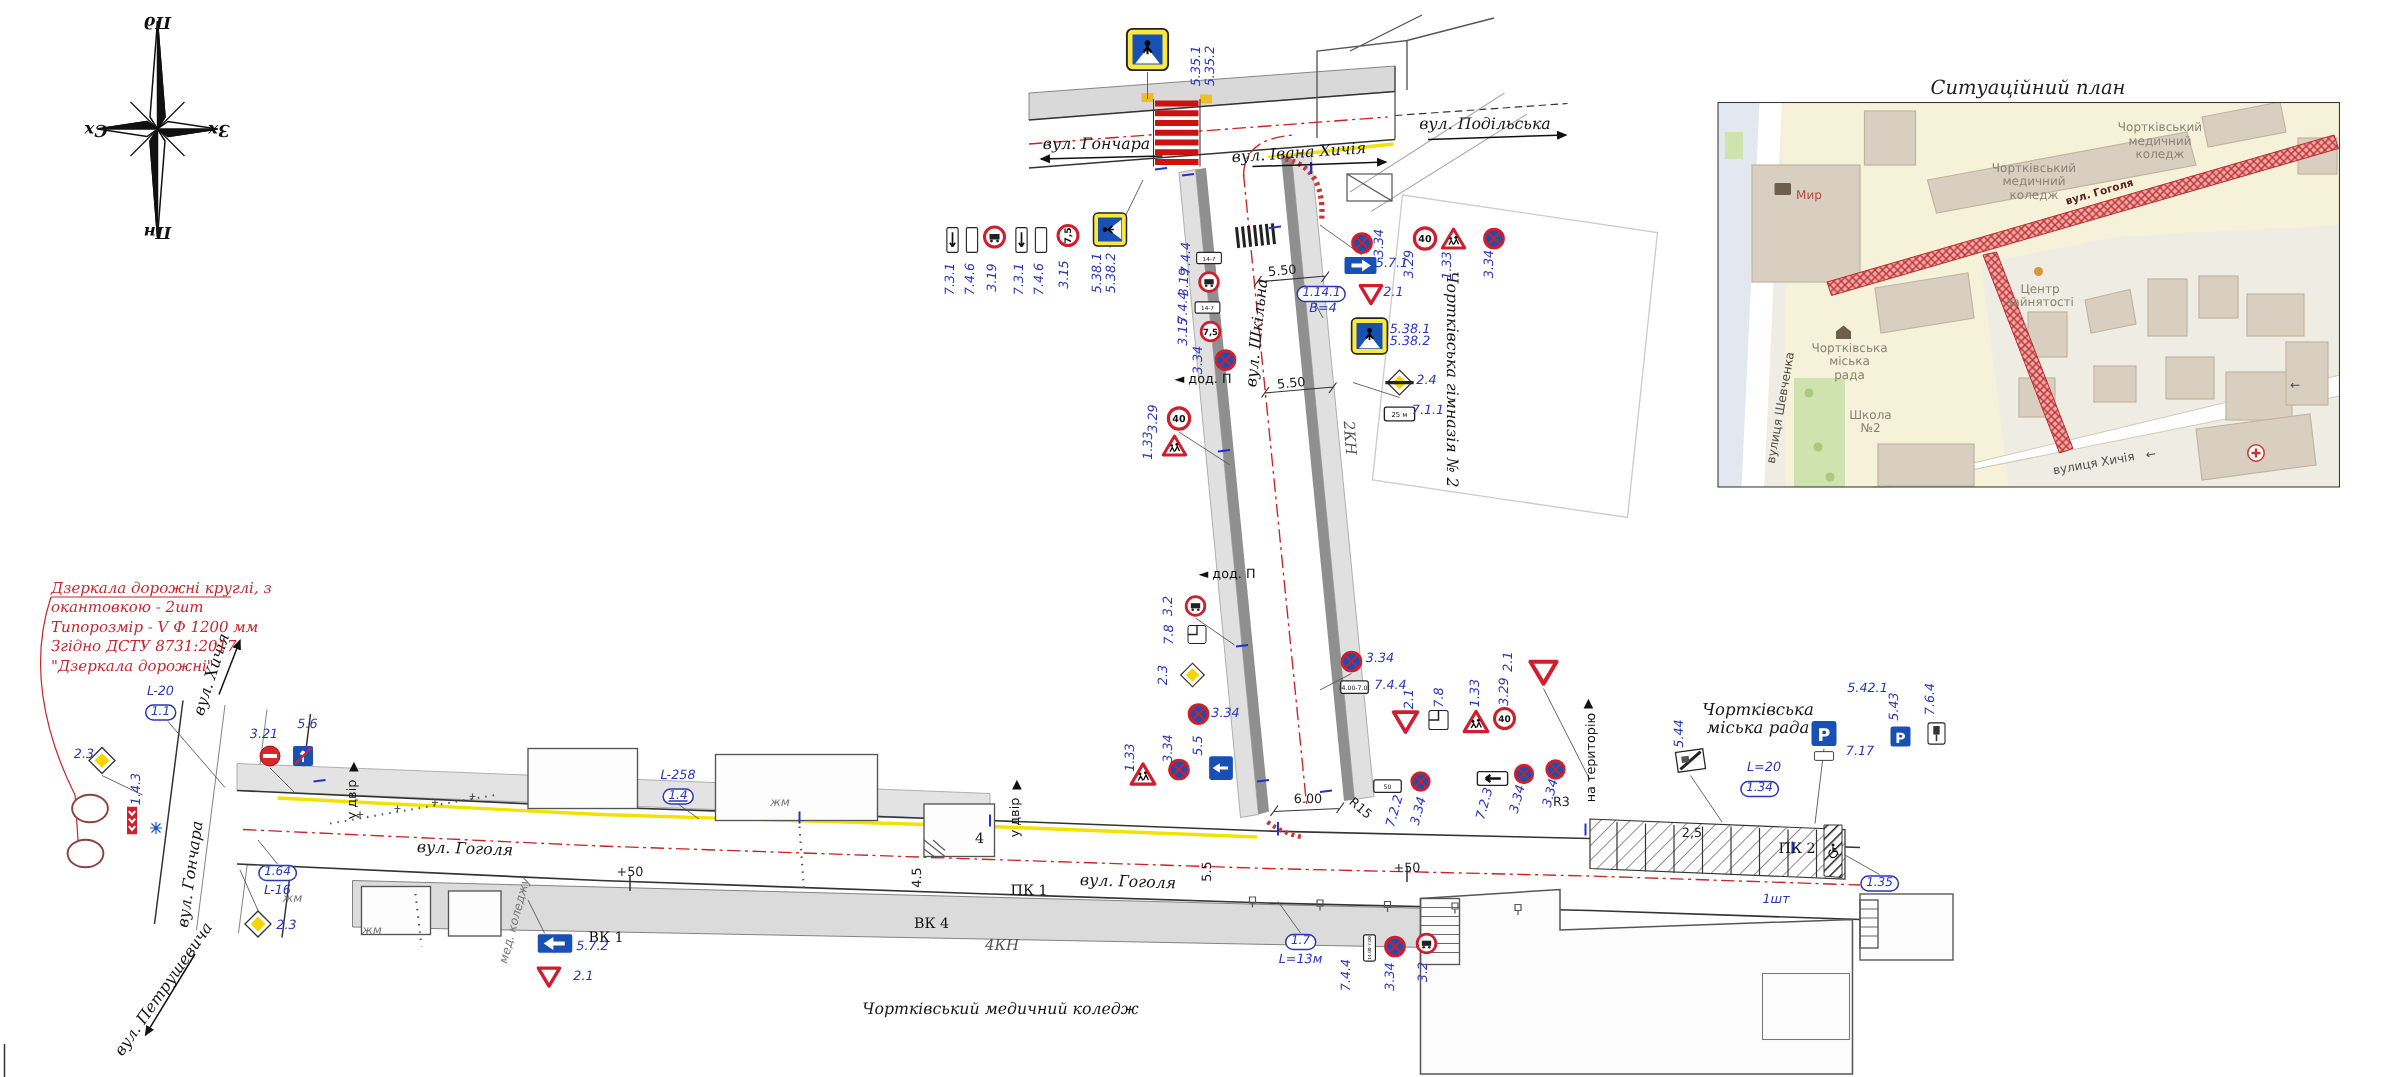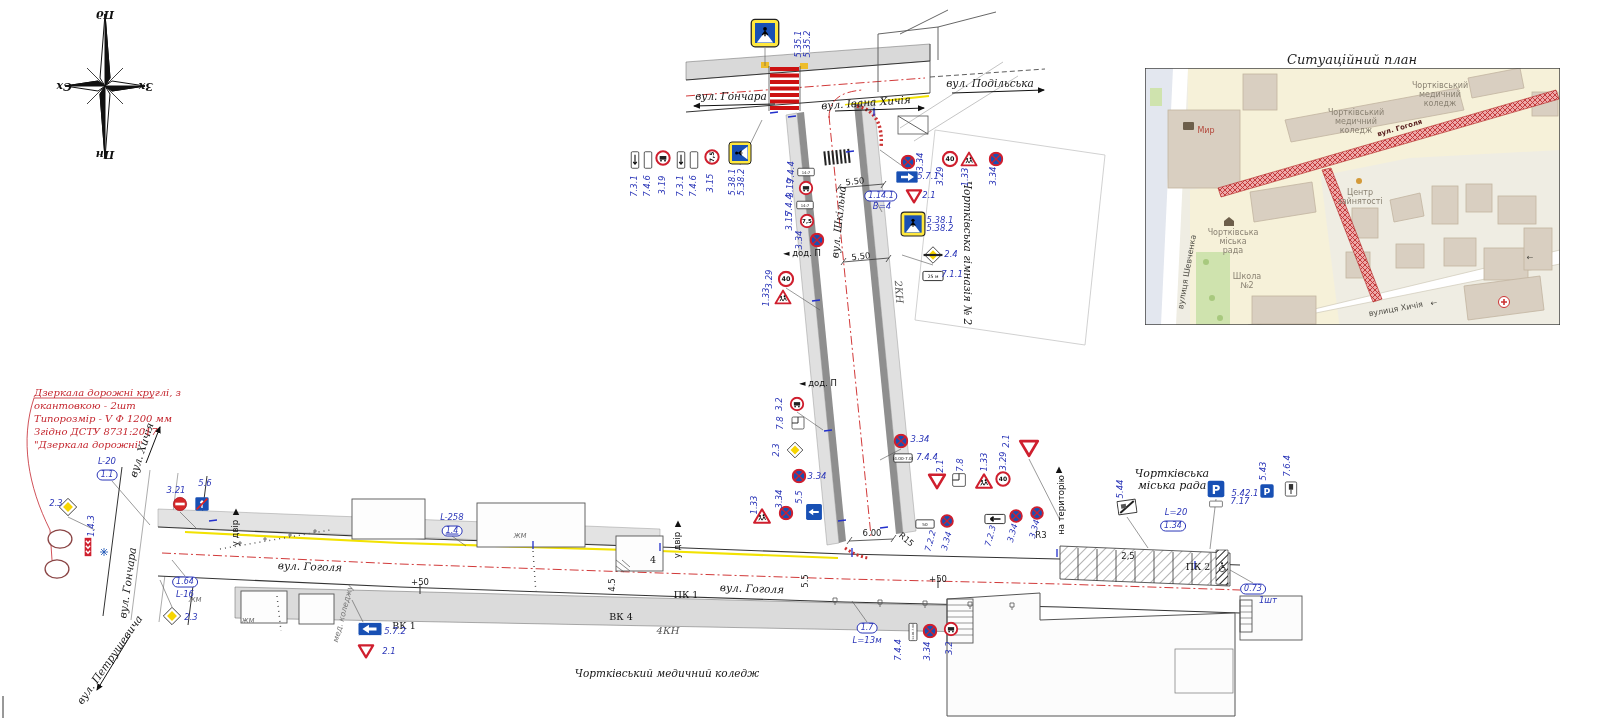--- a/index.html
+++ b/index.html
@@ -614,28 +614,28 @@
       <span class="ann bl" style="left: 961px; top: 465px; --r: -90deg;">7.8</span>
       <span class="ann bl" style="left: 985px; top: 462px; --r: -90deg;">1.33</span>
       <span class="ann bl" style="left: 1004px; top: 461px; --r: -90deg;">3.29</span>
       <span class="ann bl" style="left: 1007px; top: 441px; --r: -90deg;">2.1</span>
       <span class="ann bl" style="left: 931px; top: 541px; --r: -75deg;">7.2.2</span>
       <span class="ann bl" style="left: 947px; top: 541px; --r: -75deg;">3.34</span>
       <span class="ann bl" style="left: 991px; top: 536px; --r: -75deg;">7.2.3</span>
       <span class="ann bl" style="left: 1013px; top: 533px; --r: -75deg;">3.34</span>
       <span class="ann bl" style="left: 1035px; top: 529px; --r: -75deg;">3.34</span>
       <span class="ann bl" style="left: 1121px; top: 489px; --r: -90deg;">5.44</span>
-      <span class="ann bl" style="left: 1245px; top: 494px;">5.42.1</span>
+      <span class="ann bl" style="left: 1245px; top: 460px;">5.42.1</span>
       <span class="ann bl" style="left: 1240px; top: 502px;">7.17</span>
       <span class="ann bl" style="left: 1264px; top: 471px; --r: -90deg;">5.43</span>
       <span class="ann bl" style="left: 1288px; top: 466px; --r: -90deg;">7.6.4</span>
       <span class="ann bl" style="left: 1176px; top: 513px;">L=20</span>
       <span class="ann bx" style="left: 1173px; top: 526px;">1.34</span>
-      <span class="ann bx" style="left: 1253px; top: 589px;">0.73</span>
-      <span class="ann bl" style="left: 1268px; top: 601px;">1шт</span>
+      <span class="ann bx" style="left: 1253px; top: 589px;">1.35</span>
+      <span class="ann bl" style="left: 1184px; top: 601px;">1шт</span>
       <span class="ann bx" style="left: 867px; top: 628px;">1.7</span>
       <span class="ann bl" style="left: 867px; top: 641px;">L=13м</span>
       <span class="ann bl" style="left: 899px; top: 650px; --r: -90deg;">7.4.4</span>
       <span class="ann bl" style="left: 928px; top: 651px; --r: -90deg;">3.34</span>
       <span class="ann bl" style="left: 950px; top: 648px; --r: -90deg;">3.2</span>
       <span class="ann bl" style="left: 395px; top: 632px;">5.7.2</span>
       <span class="ann bl" style="left: 389px; top: 652px;">2.1</span>
       <span class="ann bl" style="left: 452px; top: 518px;">L-258</span>
       <span class="ann bx" style="left: 452px; top: 531px; text-decoration: underline;">1.4</span>
       <span class="ann bl" style="left: 107px; top: 462px;">L-20</span>

